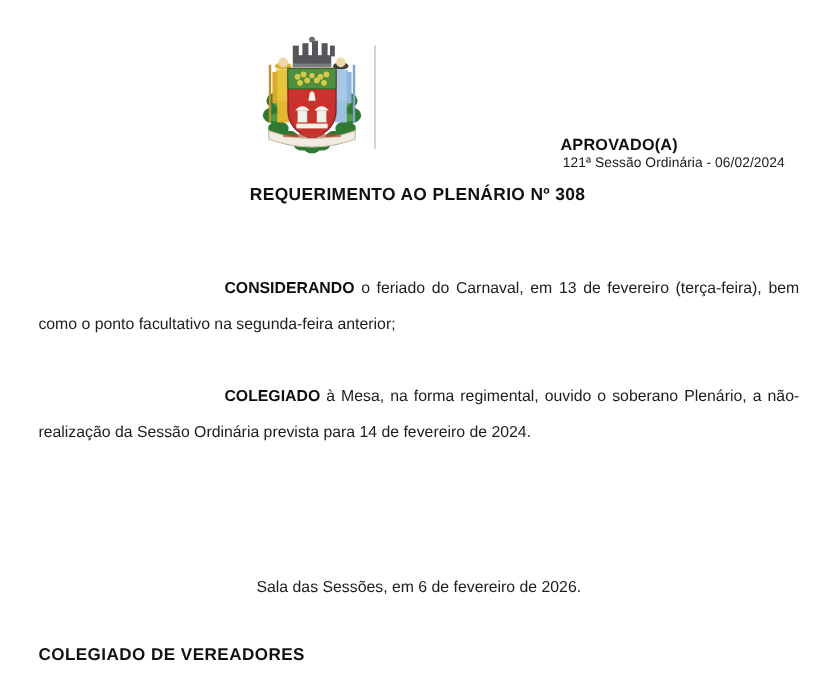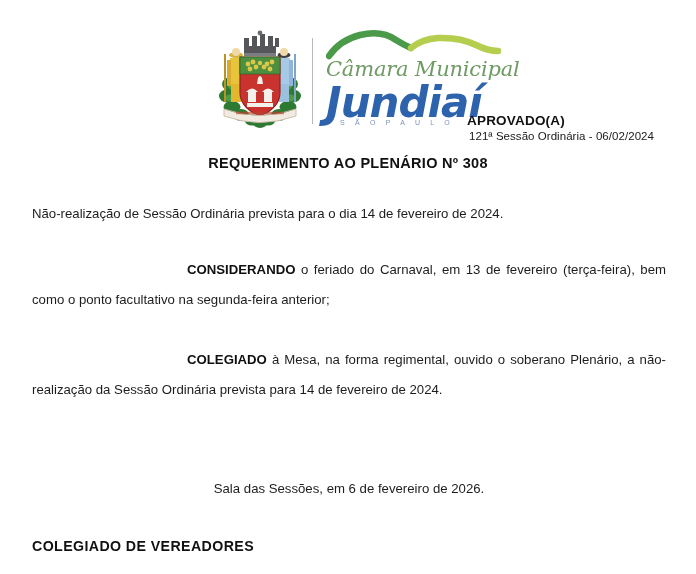--- a/index.html
+++ b/index.html
@@ -257,42 +257,32 @@
           <rect x="33" y="79" width="26" height="4"></rect>
         </g>
 
         <path d="M10 85 Q46 98 82 85 L82 92 Q46 105 10 92 Z" fill="#f2ebe2" stroke="#c8b9a6" stroke-width="0.9"></path>
         <path d="M22 89 L70 89" stroke="#b9432f" stroke-width="2.6" opacity="0.65"></path>
       </svg>
     </div>
 
     <div class="brand-divider"></div>
 
-    <div class="wordmark">
-      <svg class="swoosh" viewBox="0 0 176 34" aria-hidden="true">
-        <path d="M3 30 Q14 14 34 9 Q56 4 70 14 Q78 19 85 22" fill="none" stroke="#4a9a4a" stroke-width="6.5" stroke-linecap="round"></path>
-        <path d="M85 22 Q96 13 112 12 Q134 11 150 19 Q162 25 172 25" fill="none" stroke="#b5ce4e" stroke-width="6.5" stroke-linecap="round"></path>
-      </svg>
-      <div class="wm-camara">Câmara Municipal</div>
-      <div class="wm-jundiai">Jundiaí</div>
-      <div class="wm-sp">S Ã O   P A U L O</div>
-    </div>
   </div>
 
   <div class="stamp">
     <div class="stamp-title">APROVADO(A)</div>
     <div class="stamp-sub">121ª Sessão Ordinária - 06/02/2024</div>
   </div>
 </div>
 
 <div class="doc-title">REQUERIMENTO AO PLENÁRIO Nº 308</div>
 
 <div class="doc-body">
 
-  <p class="para">Não-realização de Sessão Ordinária prevista para o dia 14 de fevereiro de 2024.</p>
 
   <div class="gap-sm"></div>
 
   <p class="para indent">
     <b>CONSIDERANDO</b><span> o feriado do Carnaval, em 13 de fevereiro (terça-feira), bem como o ponto facultativo na segunda-feira anterior;</span>
   </p>
 
 
   <div class="gap-md"></div>
 

